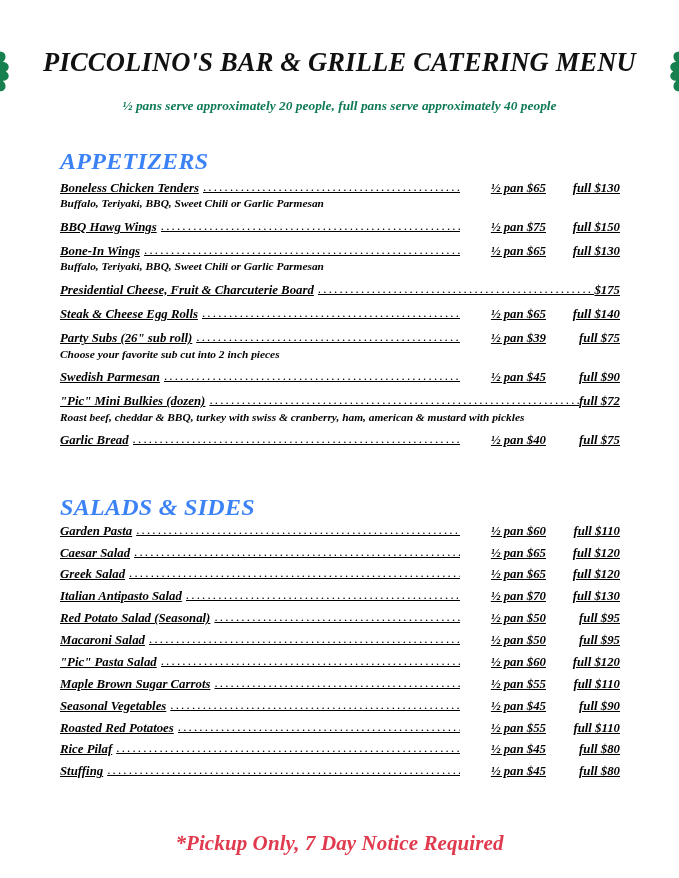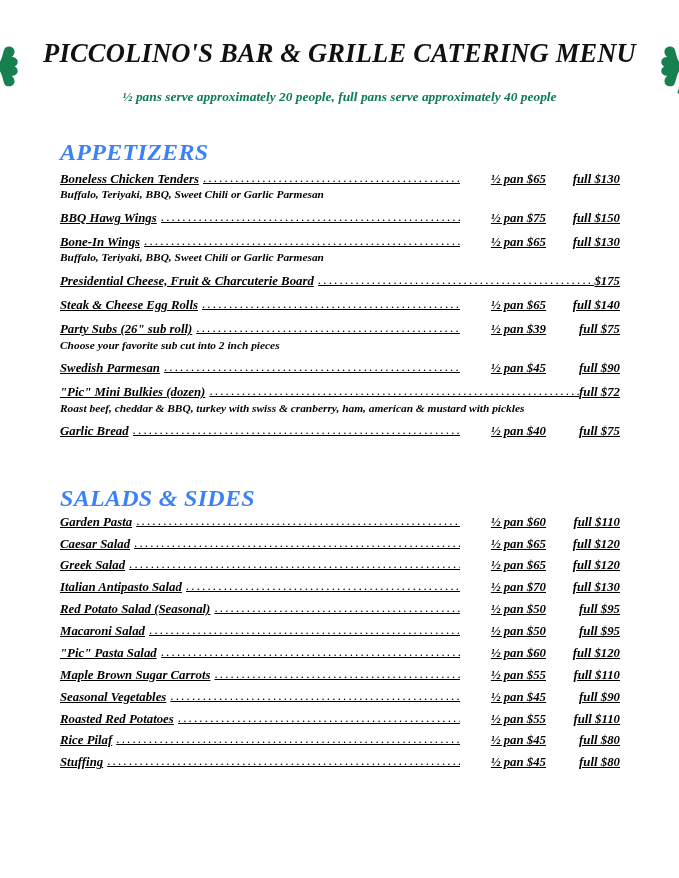--- a/index.html
+++ b/index.html
@@ -44,21 +44,21 @@
   }
   .menu-title {
     font-family: "Liberation Serif", "DejaVu Serif", serif;
     font-style: italic;
     font-weight: bold;
     font-size: 26.5px;
     letter-spacing: 0.2px;
     white-space: nowrap;
     color: #111111;
     line-height: 1.05;
-    margin: 8px;
+    margin: 17px;
   }
   .menu-subtitle {
     font-family: "Liberation Serif", "DejaVu Serif", serif;
     font-style: italic;
     font-weight: bold;
     font-size: 13.4px;
     color: #0e7a55;
     white-space: nowrap;
     margin-top: 22px;
     line-height: 1.1;
@@ -385,14 +385,17 @@
               <span class="dots">........................................................................................................................</span>
               <span class="price-half">½ pan $45</span>
               <span class="price-full">full $80</span>
             </div>
           </div>
         </div>
     </div>
 
   </div>
 
+  <div class="footer">
+    <div class="footer-note">*Pickup Only, 7 Day Notice Required</div>
+  </div>
 
 </div>
 
 </body></html>

